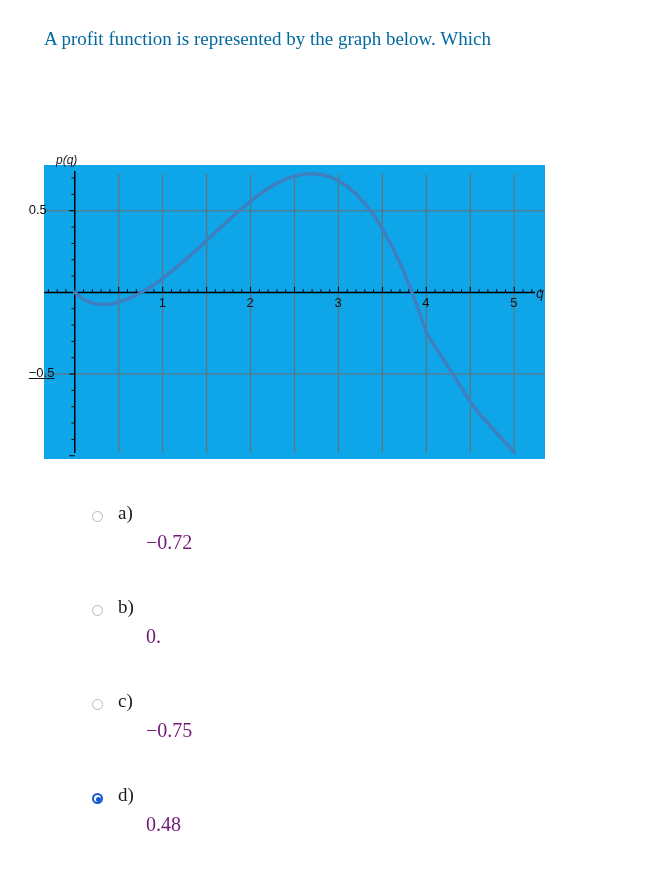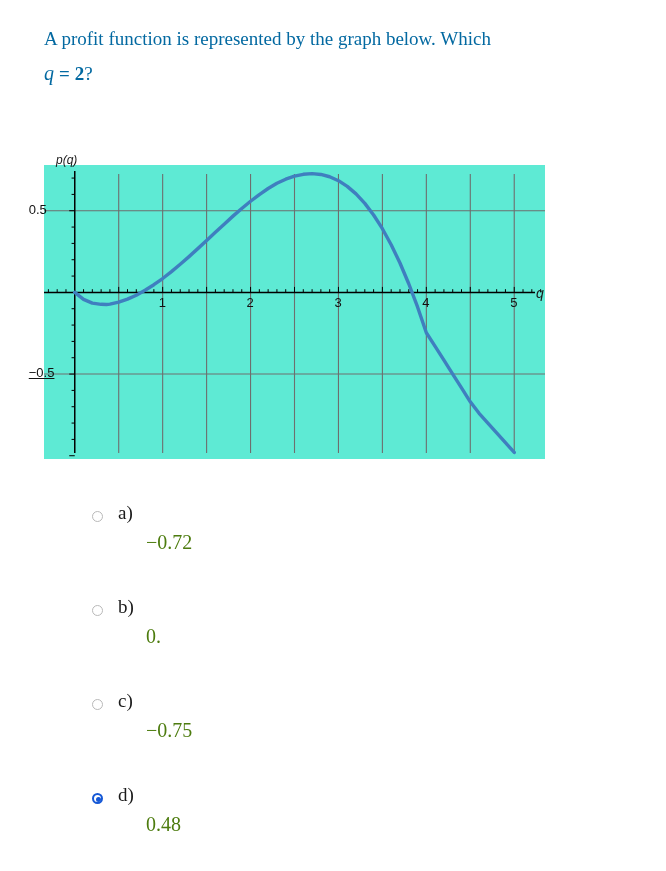--- a/index.html
+++ b/index.html
@@ -38,21 +38,21 @@
     font-size: 19px;
   }
 
   
   #plot-figure {
     position: absolute;
     left: 44px;
     top: 165px;
     width: 501px;
     height: 294px;
-    background: #5eead4;
+    background: #0ea5e9;
   }
   #plot-svg {
     position: absolute;
     left: 0;
     top: 0;
   }
   .axis-label {
     position: absolute;
     font-family: "Liberation Sans", "DejaVu Sans", sans-serif;
     font-style: italic;
@@ -121,29 +121,28 @@
     left: 118px;
     top: -3px;
     font-size: 19px;
     color: #1a1a1a;
   }
   .option-value {
     position: absolute;
     left: 146px;
     top: 26px;
     font-size: 20px;
-    color: #4d7c0f;
+    color: #701a75;
   }
 </style>
 </head>
 <body>
 
 <div id="question">
   <div class="q-line">A profit function is represented by the graph below. Which</div>
-  <div class="q-line"><span class="mathvar">q</span><span class="mathnum" style="margin:0 5px;">=</span><span class="mathnum">2</span><span>?</span></div>
 </div>
 
 <div id="plot-figure">
   <svg id="plot-svg" width="501" height="294" viewBox="0 0 501 294">
     <g id="grid-layer">
         <line x1="74.71052631578948" y1="9" x2="74.71052631578948" y2="288" stroke="#6e6e6e" stroke-width="1.1"></line>
         <line x1="118.65789473684212" y1="9" x2="118.65789473684212" y2="288" stroke="#6e6e6e" stroke-width="1.1"></line>
         <line x1="162.60526315789477" y1="9" x2="162.60526315789477" y2="288" stroke="#6e6e6e" stroke-width="1.1"></line>
         <line x1="206.5526315789474" y1="9" x2="206.5526315789474" y2="288" stroke="#6e6e6e" stroke-width="1.1"></line>
         <line x1="250.50000000000006" y1="9" x2="250.50000000000006" y2="288" stroke="#6e6e6e" stroke-width="1.1"></line>

